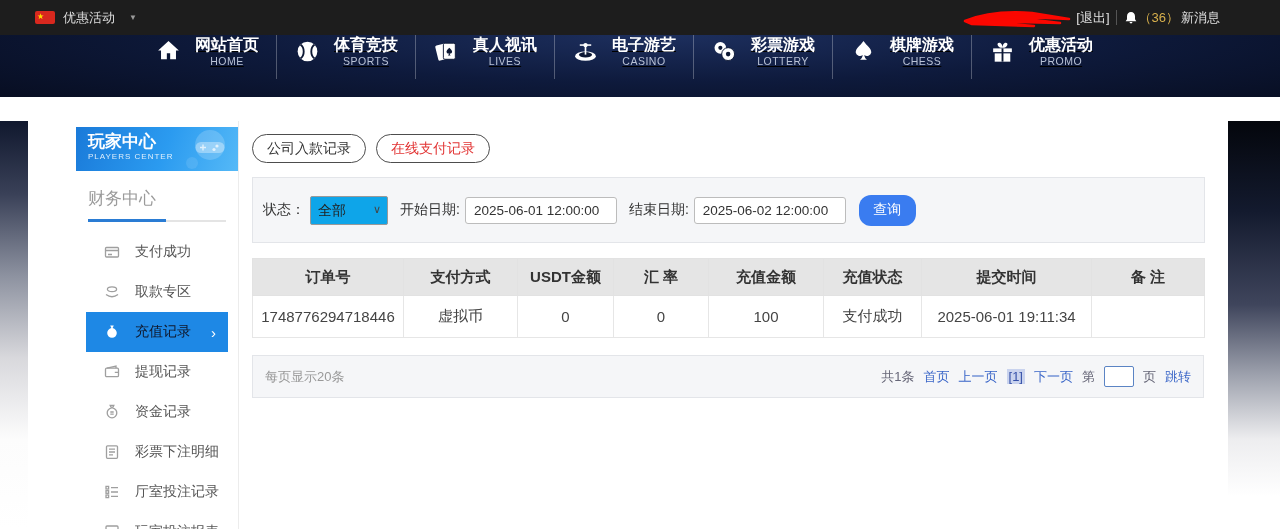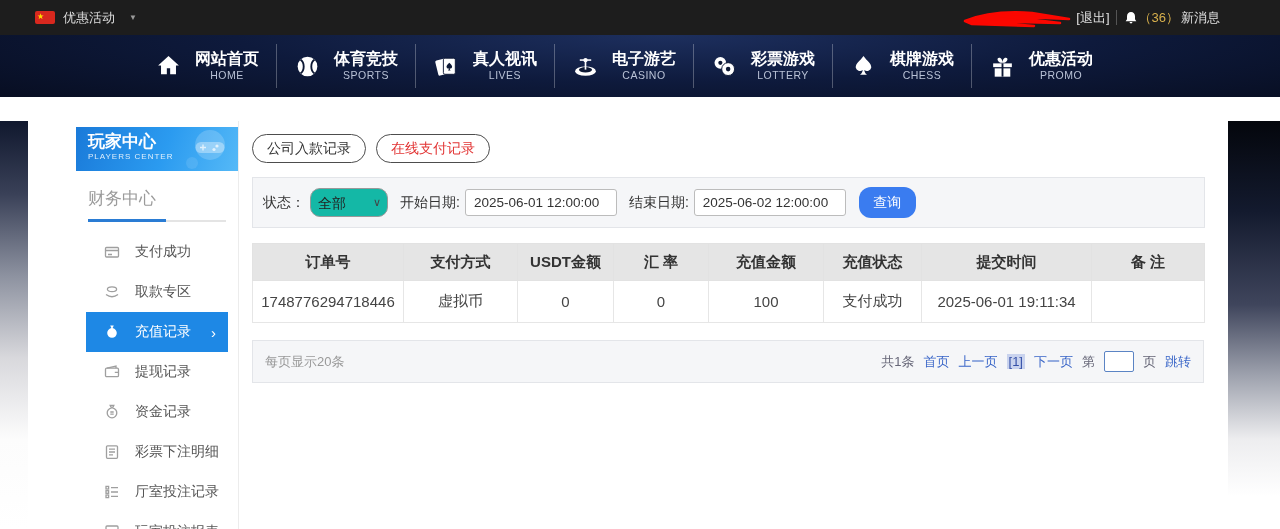--- a/index.html
+++ b/index.html
@@ -26,21 +26,21 @@
   .scribble { margin-right:4px; }
   .logout { color:#e0e0e0; font-size:13px; cursor:pointer; }
   .top-divider { width:1px; height:15px; background:#555; margin:0 6px; }
   .bell { width:16px; height:18px; }
   .msg-count { color:#d8b04c; font-size:13px; }
   .msg-label { color:#e0e0e0; font-size:13px; margin-left:2px; cursor:pointer; }
 
   
   .navbar { position:absolute; left:0; top:35px; width:1280px; height:62px;
     background:radial-gradient(ellipse 70% 160% at 52% 0%, #1d2f5e 0%, #0e1a3c 48%, #070d20 100%);
-    display:flex; align-items:center; padding-left:138px; }
+    display:flex; align-items:flex-start; padding-left:138px;text-decoration:underline; }
   .nav-item { display:flex; align-items:center; gap:13px; padding:0 17px; cursor:pointer; }
   .nav-icon { width:27px; height:27px; flex:0 0 auto; }
   .nav-text { display:flex; flex-direction:column; align-items:center; line-height:1.25; }
   .nav-zh { color:#fff; font-size:16px; font-weight:bold; white-space:nowrap; }
   .nav-en { color:#b9c2d6; font-size:10.5px; letter-spacing:.5px; white-space:nowrap; }
   .nav-sep { width:1px; height:44px; background:rgba(255,255,255,.28); }
 
   
   .wrapper { position:absolute; left:28px; top:121px; width:1200px; bottom:0; background:#fff; display:flex;padding-left:48px; }
 
@@ -53,38 +53,38 @@
   .side-sub { font-size:8px; letter-spacing:1px; color:rgba(255,255,255,.85); }
   .pad-deco { position:absolute; right:8px; top:2px; }
   .section-label { font-size:17px; color:#9a9a9a; margin:16px 12px 0 12px; }
   .section-underline { position:relative; height:2px; background:#e4e4e4; margin:10px 12px 0 12px; }
   .section-underline .blue { position:absolute; left:0; top:-1px; width:78px; height:3px; background:#2a7cd4; }
   .menu { list-style:none; margin:10px 10px 0 10px; }
   .menu li { height:40px; display:flex; align-items:center; padding-left:18px; gap:15px;
     color:#9f9f9f; cursor:pointer; }
   .menu li .m-label { font-size:14px; color:#555; }
   .menu li.active { background:#1e88e5; color:#fff; }
-  .menu li.active .m-label { color:#ffffff; }
+  .menu li.active .m-label { color:#0f172a; }
   .menu li .chev { margin-left:auto; margin-right:12px; font-size:15px; color:#fff; }
   .m-icon { width:16px; height:16px; flex:0 0 auto; }
 
   
   .main { flex:1; padding:13px 23px 0 13px; }
   .tabs { display:flex; gap:10px; }
   .tab-pill { height:29px; line-height:27px; padding:0 14px; border:1px solid #4d4d4d;
     border-radius:15px; font-size:14px; color:#333; background:#fff; cursor:pointer; white-space:nowrap; }
   .tab-pill.active { color:#e23434; }
 
-  .filterbar { margin-top:14px; height:51px; background:#f5f6f8; border:1px solid #e3e5e9;
+  .filterbar { margin-top:14px; height:66px; background:#f5f6f8; border:1px solid #e3e5e9;
     display:flex; align-items:center; padding:0 10px; font-size:14px; color:#333; }
   .f-label { margin:0 5px 0 12px; white-space:nowrap; }
   .f-label.first { margin-left:0; }
   .select-wrap { position:relative; }
   .status-select { appearance:none; -webkit-appearance:none; width:78px; height:29px;
-    border:1px solid #999; border-radius:10px; background:#14b8a6; font-size:14px; padding:0 18px 0 7px;
+    border:1px solid #999; border-radius:2px; background:#0ea5e9; font-size:14px; padding:0 18px 0 7px;
     font-family:inherit; color:#222; }
   .select-caret { position:absolute; right:7px; top:50%; transform:translateY(-54%);
     font-size:11px; color:#444; pointer-events:none; }
   .date-input { width:152px; height:27px; border:1px solid #bcbcbc; border-radius:3px;
     font-size:13.5px; color:#333; padding:0 8px; font-family:inherit; background:#fff; }
   .query-btn { margin-left:13px; width:57px; height:31px; background:#3a7cf0; border:none;
     border-radius:12px; color:#fff; font-size:14px; cursor:pointer; font-family:Liberation Sans, sans-serif; }
 
   table.records { margin-top:15px; width:952px; border-collapse:collapse; table-layout:fixed; }
   .records th { background:#e5e5e5; border:1px solid #e2e2e2; height:37px;

